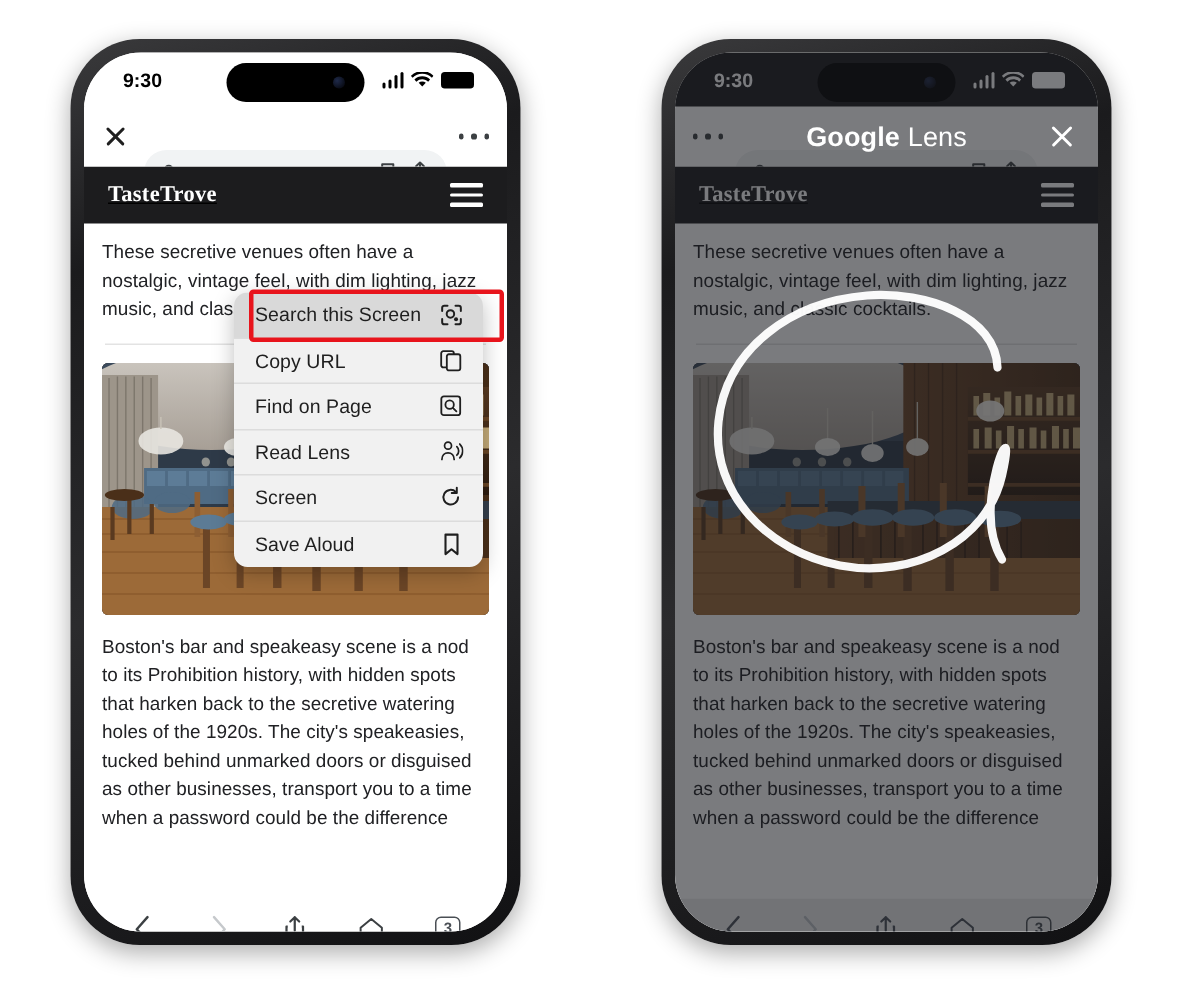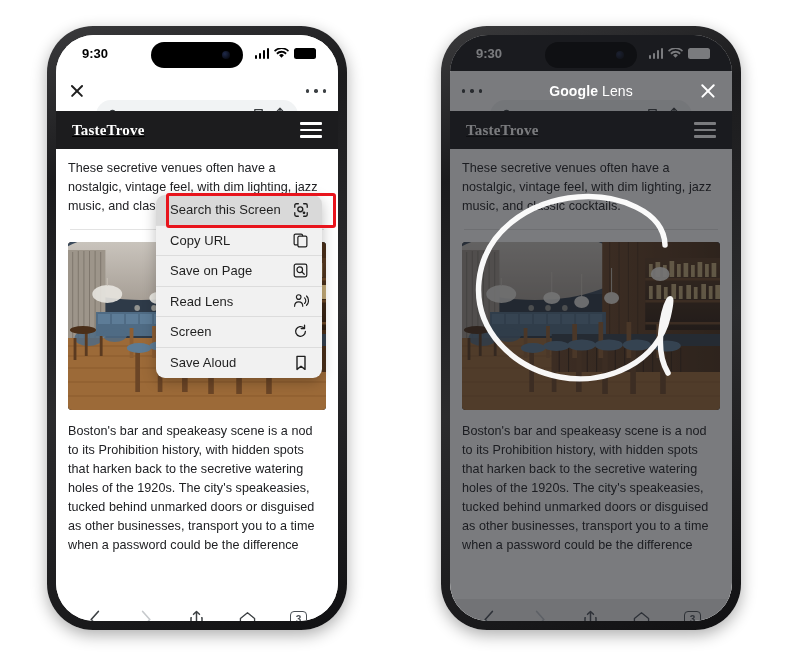--- a/index.html
+++ b/index.html
@@ -139,21 +139,21 @@
 
   
   .lens-scrim {
     position:absolute; inset:0; background:rgba(26,28,32,.58); z-index:20;
   }
   .lens-header {
     position:absolute; left:0; right:0; top:36px; height:40px; z-index:25;
     display:flex; align-items:center; justify-content:center;
     color:#fff;
   }
-  .lens-title { font-size:14px; letter-spacing:.1px; }
+  .lens-title { font-size:18px; letter-spacing:.1px; }
   .lens-title b { font-weight:bold; }
   .lens-close {
     position:absolute; right:14px; top:50%; transform:translateY(-50%);
     width:20px; height:20px;
   }
   .lens-close::before, .lens-close::after {
     content:''; position:absolute; left:1px; top:9px; width:18px; height:1.8px;
     background:#fff; border-radius:1px;
   }
   .lens-close::before { transform: rotate(45deg); }
@@ -373,21 +373,21 @@
           <div class="ctx-item">
             <span class="ctx-label">Copy URL</span>
             <span class="ctx-icon">
               <svg width="15" height="15" viewBox="0 0 16 16">
                 <rect x="1.2" y="1.2" width="9" height="11.5" rx="1.5" fill="none" stroke="#1f1f1f" stroke-width="1.3"></rect>
                 <rect x="5.2" y="3.4" width="9.6" height="11.5" rx="1.5" fill="#f1f1f1" stroke="#1f1f1f" stroke-width="1.3"></rect>
               </svg>
             </span>
           </div>
           <div class="ctx-item">
-            <span class="ctx-label">Save on Page</span>
+            <span class="ctx-label">Find on Page</span>
             <span class="ctx-icon">
               <svg width="15" height="15" viewBox="0 0 16 16">
                 <rect x="1.3" y="1.3" width="13.4" height="13.4" rx="1.8" fill="none" stroke="#1f1f1f" stroke-width="1.3"></rect>
                 <circle cx="7.2" cy="7.2" r="3" fill="none" stroke="#1f1f1f" stroke-width="1.3"></circle>
                 <path d="M9.5 9.5 12 12" stroke="#1f1f1f" stroke-width="1.3" stroke-linecap="round"></path>
               </svg>
             </span>
           </div>
           <div class="ctx-item">
             <span class="ctx-label">Read Lens</span>

